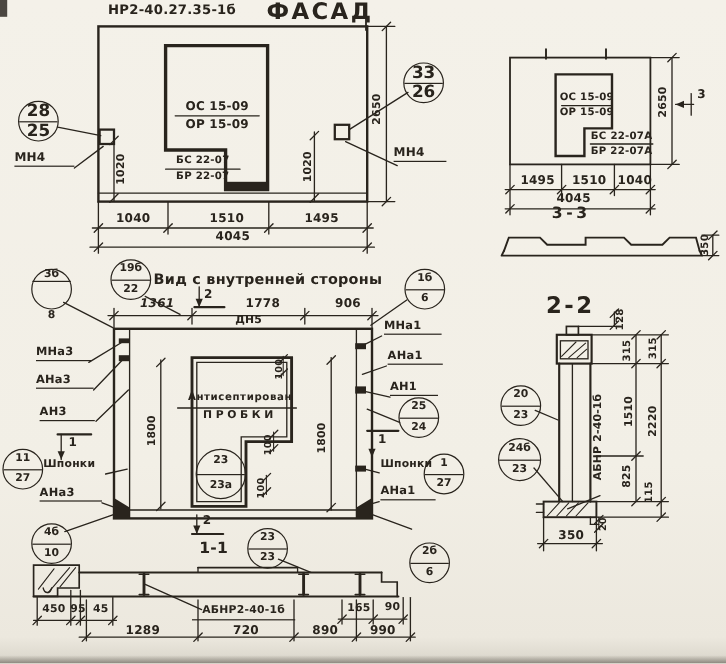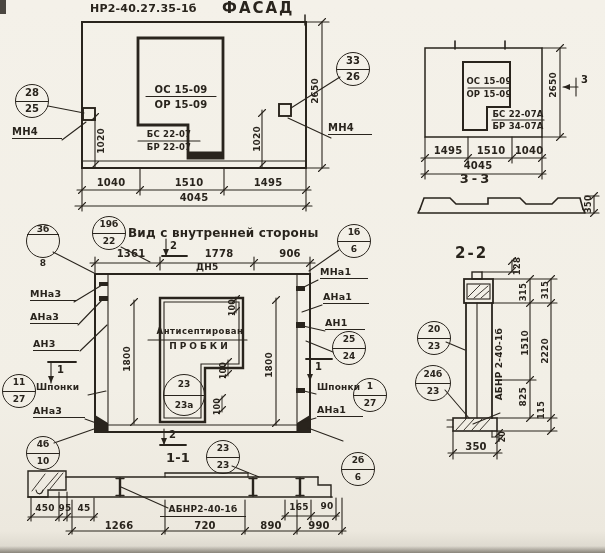--- a/index.html
+++ b/index.html
@@ -3,27 +3,27 @@
 <meta charset="utf-8">
 <style>
   html,body{margin:0;padding:0;background:#e8e5dc;}
   .canvas{position:relative;width:605px;height:553px;overflow:hidden;
     background:linear-gradient(180deg,#f4f1e9 0%,#f2efe6 70%,#ece8de 96%,#d8d4c9 100%);
     font-family:"DejaVu Sans",sans-serif;color:#29241d;}
   svg.lines{position:absolute;left:0;top:0;width:605px;height:553px;}
   .lbl{position:absolute;font-weight:bold;font-size:9.5px;line-height:1.1;white-space:nowrap;letter-spacing:.2px;}
   .c{text-align:center;}
   .fs8{font-size:8px;}.fs85{font-size:8.5px;}.fs9{font-size:9px;}.fs10{font-size:10px;}
-  .fs11{font-size:11px;}.fs12{font-size:12px;}.fs13{font-size:13px;}.fs14{font-size:15px;}
+  .fs11{font-size:11px;}.fs12{font-size:12px;}.fs13{font-size:13px;}.fs14{font-size:19px;}
   .ul{border-bottom:1.3px solid #29241d;padding-bottom:1px;}
   .caps{text-transform:uppercase;}
   .ls2{letter-spacing:2px;}.ls3{letter-spacing:3px;}
   .v{writing-mode:vertical-rl;transform:rotate(180deg);line-height:11px;}
   .co{position:absolute;width:32px;height:32px;border:1.6px solid #29241d;border-radius:50%;
-      display:flex;flex-direction:column;font-weight:bold;font-size:10px;text-align:center;line-height:1;}
+      display:flex;flex-direction:column;font-weight:bold;font-size:14px;text-align:center;line-height:1;}
   .co span{flex:1;display:flex;align-items:center;justify-content:center;padding:0 2px;}
   .co .t{border-bottom:1.4px solid #29241d;}
   .co.big{width:40px;height:40px;}
   .co.sm{font-size:9px;}
   .artifact{position:absolute;background:#211d17;}
   .shadow-bottom{position:absolute;left:0;right:0;bottom:0;height:7px;
       background:linear-gradient(180deg,rgba(40,35,28,0),rgba(40,35,28,.45));}
 </style>
 </head>
 <body>
@@ -328,21 +328,21 @@
 <div class="lbl fs9 v" style="left:252px;top:126px;">1020</div>
 <div class="lbl fs9 v" style="left:310px;top:78px;">2650</div>
 <div class="lbl fs10 c" style="left:88px;top:177px;width:46px;">1040</div>
 <div class="lbl fs10 c" style="left:166px;top:177px;width:46px;">1510</div>
 <div class="lbl fs10 c" style="left:245px;top:177px;width:46px;">1495</div>
 <div class="lbl fs10 c" style="left:171px;top:192px;width:46px;">4045</div>
 
 <div class="lbl fs85 c" style="left:466px;top:77px;width:46px;">ОС 15-09</div>
 <div class="lbl fs85 c" style="left:466px;top:90px;width:46px;">ОР 15-09</div>
 <div class="lbl fs85 c" style="left:490px;top:110px;width:56px;">БС 22-07А</div>
-<div class="lbl fs85 c" style="left:490px;top:122px;width:56px;">БР 34-07А</div>
+<div class="lbl fs85 c" style="left:490px;top:122px;width:56px;">БР 22-07А</div>
 <div class="lbl fs9 v" style="left:548px;top:72px;">2650</div>
 <div class="lbl fs10" style="left:581px;top:74px;">3</div>
 <div class="lbl fs10 c" style="left:427px;top:145px;width:42px;">1495</div>
 <div class="lbl fs10 c" style="left:469px;top:145px;width:44px;">1510</div>
 <div class="lbl fs10 c" style="left:512px;top:145px;width:34px;">1040</div>
 <div class="lbl fs10 c" style="left:458px;top:160px;width:40px;">4045</div>
 
 <div class="lbl fs13 ls3 c" style="left:446px;top:172px;width:60px;">3-3</div>
 <div class="lbl fs85 v" style="left:583px;top:195px;">350</div>
 
@@ -352,21 +352,21 @@
       <span class="b">8</span>
 </div>
 <div class="co sm" style="left:92px;top:216px;">
   <span class="t">19б</span>
       <span class="b">22</span>
 </div>
 <div class="co sm" style="left:337px;top:224px;">
   <span class="t">1б</span>
       <span class="b">6</span>
 </div>
-<div class="lbl fs10 c" style="left:108px;top:248px;width:46px;">1361</div>
+<div class="lbl fs10 c" style="left:108px;top:248px;width:46px;font-style:italic;">1361</div>
 <div class="lbl fs10 c" style="left:196px;top:248px;width:46px;">1778</div>
 <div class="lbl fs10 c" style="left:272px;top:248px;width:36px;">906</div>
 <div class="lbl fs10" style="left:170px;top:240px;">2</div>
 <div class="lbl fs9" style="left:196px;top:263px;">ДН5</div>
 <div class="lbl ul" style="left:30px;top:289px;width:46px;">МНа3</div>
 <div class="lbl ul" style="left:30px;top:312px;width:48px;">АНа3</div>
 <div class="lbl ul" style="left:33px;top:339px;width:46px;">АН3</div>
 <div class="lbl fs10" style="left:57px;top:364px;">1</div>
 <div class="lbl fs9" style="left:36px;top:383px;">Шпонки</div>
 <div class="co sm" style="left:2px;top:374px;">
@@ -413,21 +413,21 @@
   <span class="t">23</span>
       <span class="b">23</span>
 </div>
 
 <div class="lbl fs9 ul c" style="left:160px;top:505px;width:86px;">АБНР2-40-1б</div>
 <div class="lbl fs9 c" style="left:32px;top:504px;width:26px;">450</div>
 <div class="lbl fs9 c" style="left:58px;top:504px;width:14px;">95</div>
 <div class="lbl fs9 c" style="left:75px;top:504px;width:18px;">45</div>
 <div class="lbl fs9 c" style="left:287px;top:503px;width:24px;">165</div>
 <div class="lbl fs9 c" style="left:318px;top:502px;width:18px;">90</div>
-<div class="lbl fs10 c" style="left:103px;top:520px;width:32px;">1266</div>
+<div class="lbl fs10 c" style="left:103px;top:520px;width:32px;">1289</div>
 <div class="lbl fs10 c" style="left:191px;top:520px;width:28px;">720</div>
 <div class="lbl fs10 c" style="left:257px;top:520px;width:28px;">890</div>
 <div class="lbl fs10 c" style="left:305px;top:520px;width:28px;">990</div>
 
 <div class="lbl fs14 ls2" style="left:455px;top:245px;">2-2</div>
 <div class="co sm" style="left:417px;top:321px;">
   <span class="t">20</span>
       <span class="b">23</span>
 </div>
 <div class="co sm" style="left:415px;top:365px;width:34px;height:34px;">

